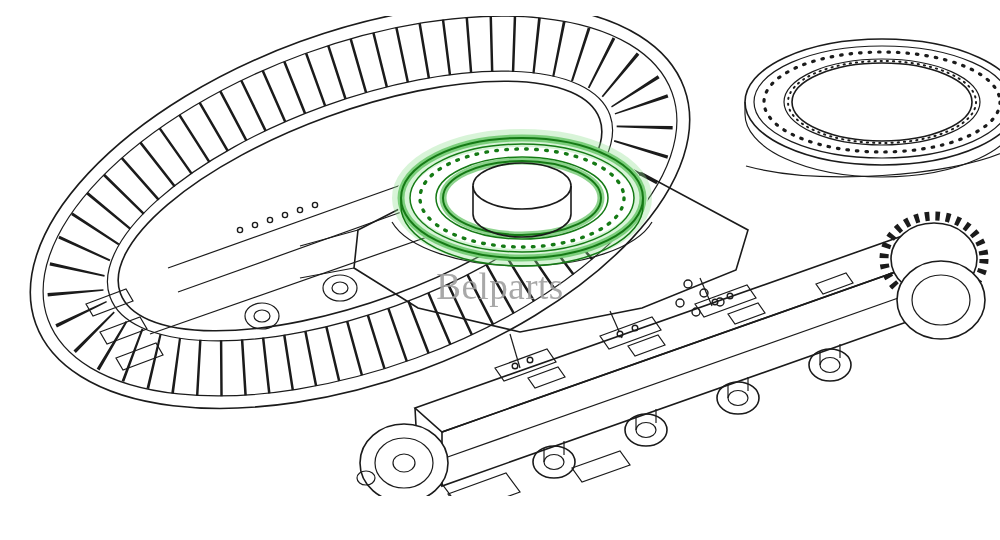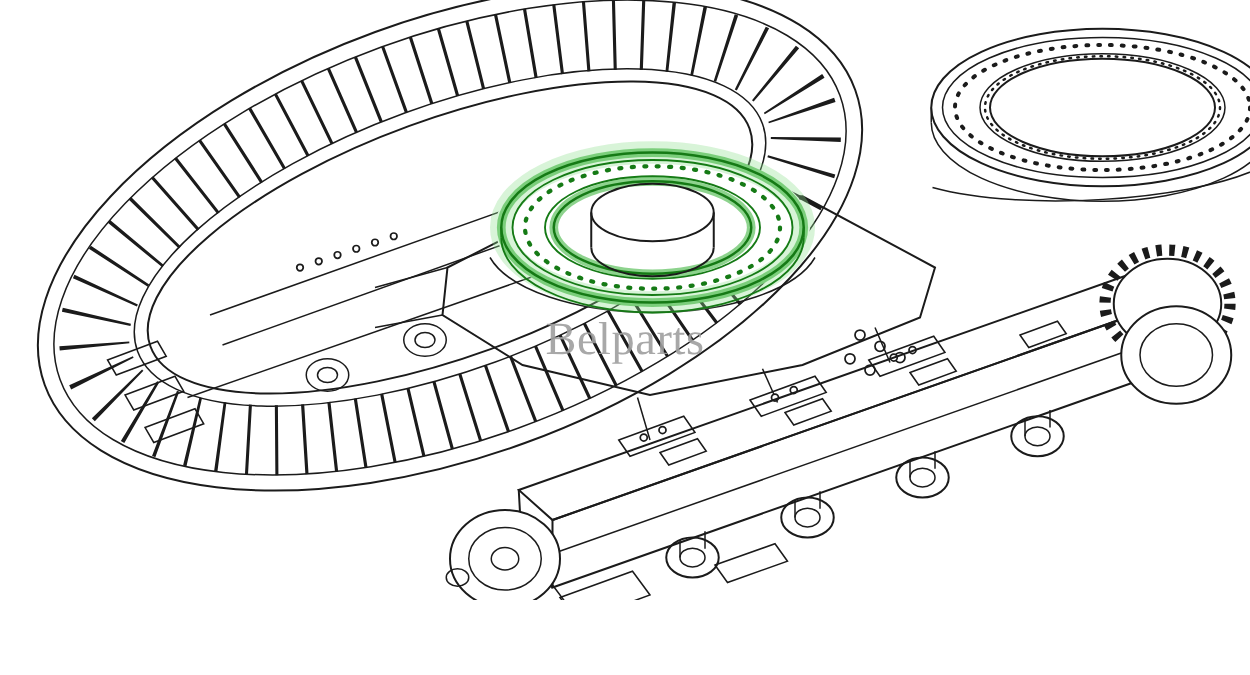--- a/index.html
+++ b/index.html
@@ -2,20 +2,21 @@
 <html style="--background: #ffffff; --line: #1b1b1b; --highlight: #2fae2f; --highlight-dark: #157a15; --highlight-glow: #8fe08f; --watermark: #9f9f9f;"><head>
 <meta charset="utf-8">
 <style>
   html,body{margin:0;padding:0;background:#fff;}
   .stage{
     position:relative;
     width:1000px;height:480px;
     background:var(--background,#ffffff);
     overflow:hidden;
     font-family:"Liberation Sans",sans-serif;
+    margin-top:16px;
   }
   svg{display:block;}
   .ln{stroke:var(--line,#1b1b1b);fill:none;stroke-width:1.6;}
   .ln-thin{stroke:var(--line,#1b1b1b);fill:none;stroke-width:1.2;}
   .white{fill:#ffffff;stroke:none;}
   .ticks{stroke:var(--line,#1b1b1b);fill:none;stroke-width:56;stroke-dasharray:2.5 20;}
   .bolt{fill:#ffffff;stroke:var(--line,#1b1b1b);stroke-width:1.4;}
   .glow-soft{stroke:var(--highlight-glow,#8fe08f);fill:none;stroke-width:18;opacity:.35;}
   .glow-mid{stroke:var(--highlight,#2fae2f);fill:none;stroke-width:7;opacity:.55;}
   .grn{stroke:var(--highlight-dark,#157a15);fill:none;stroke-width:2;}

